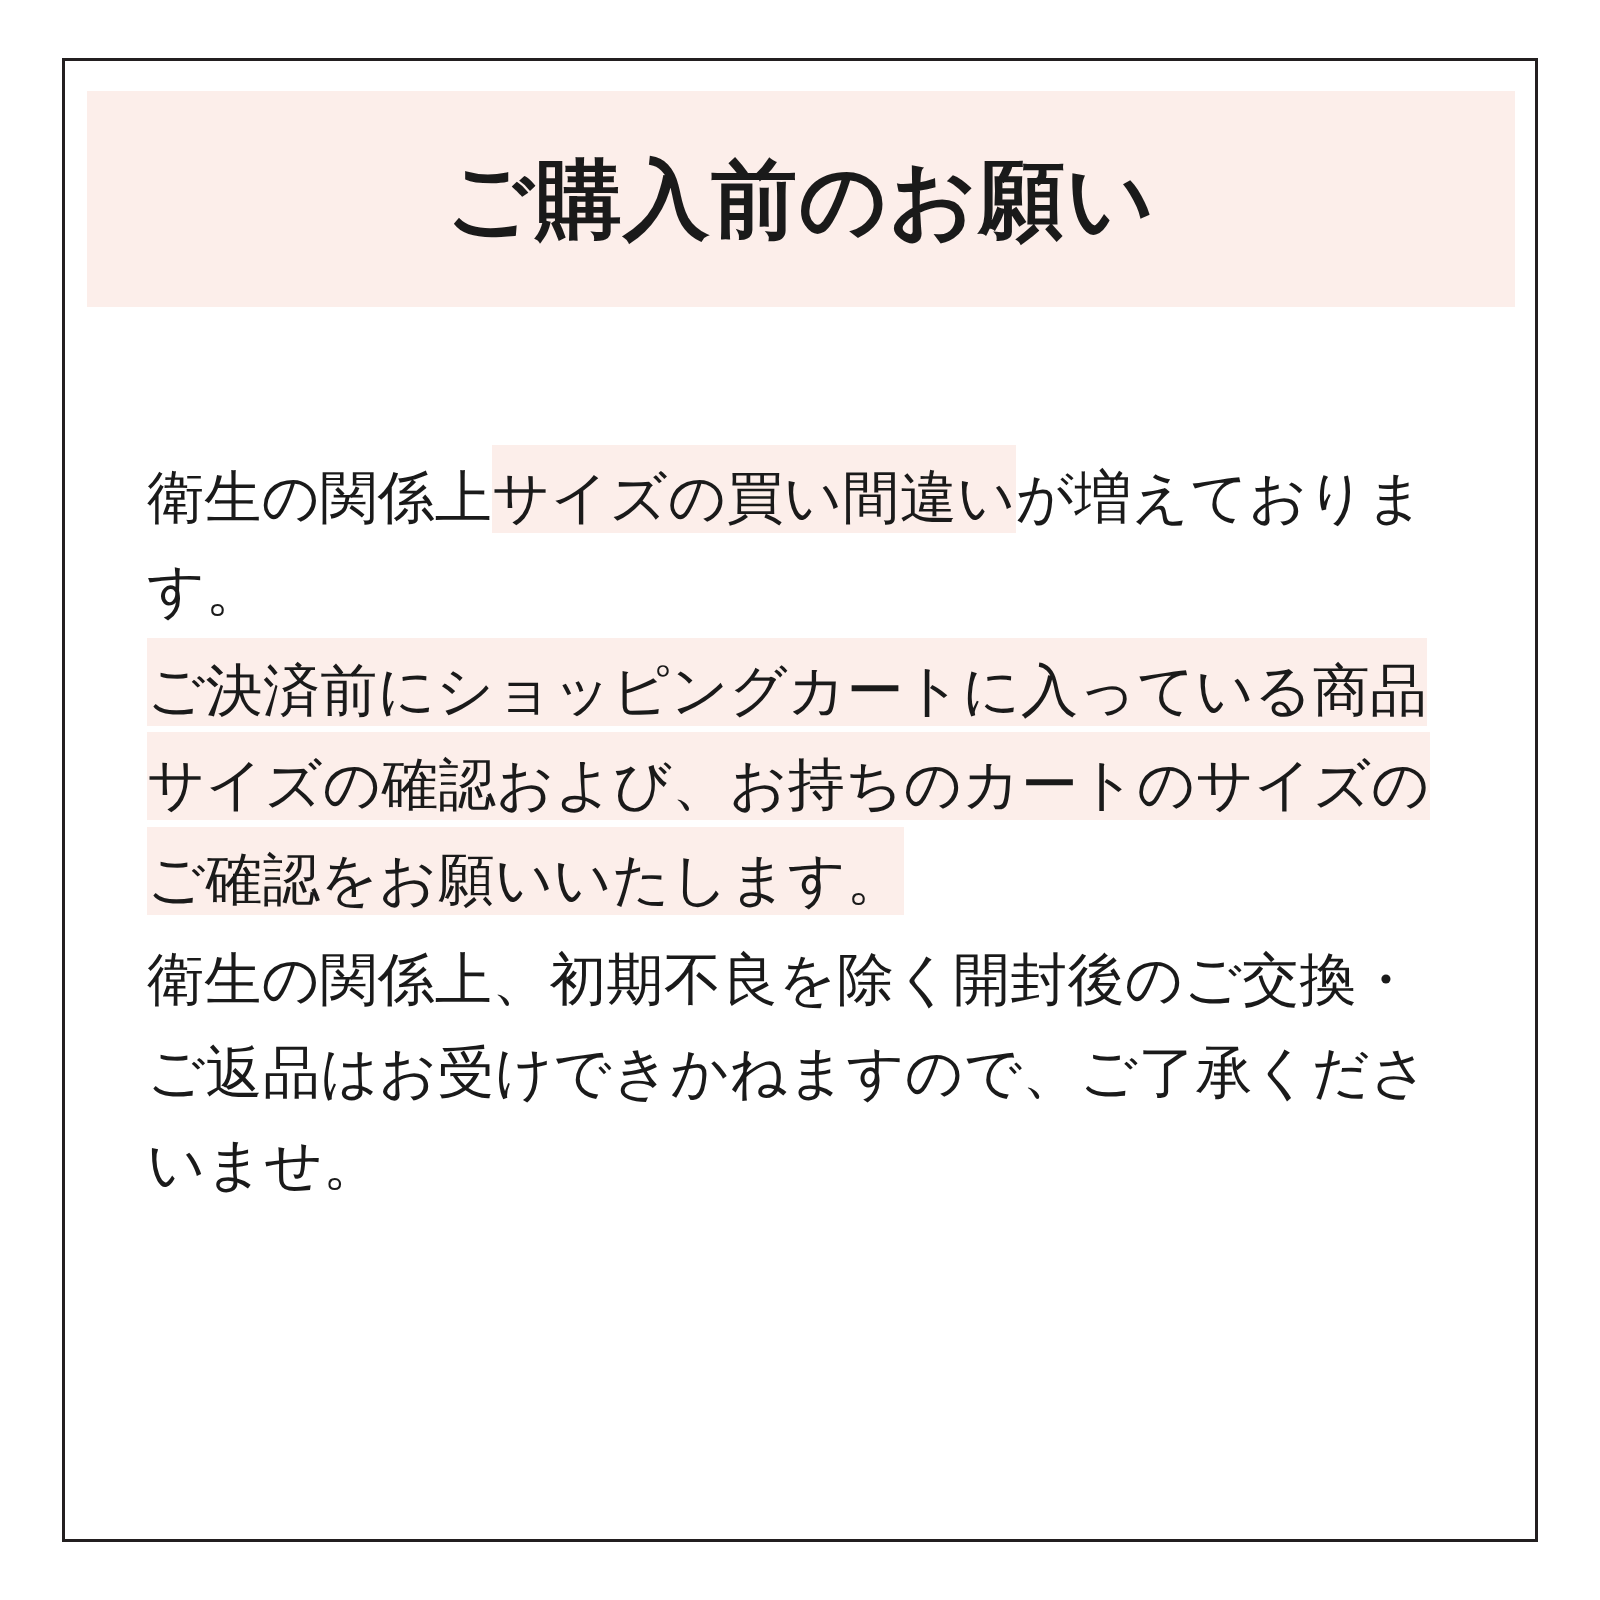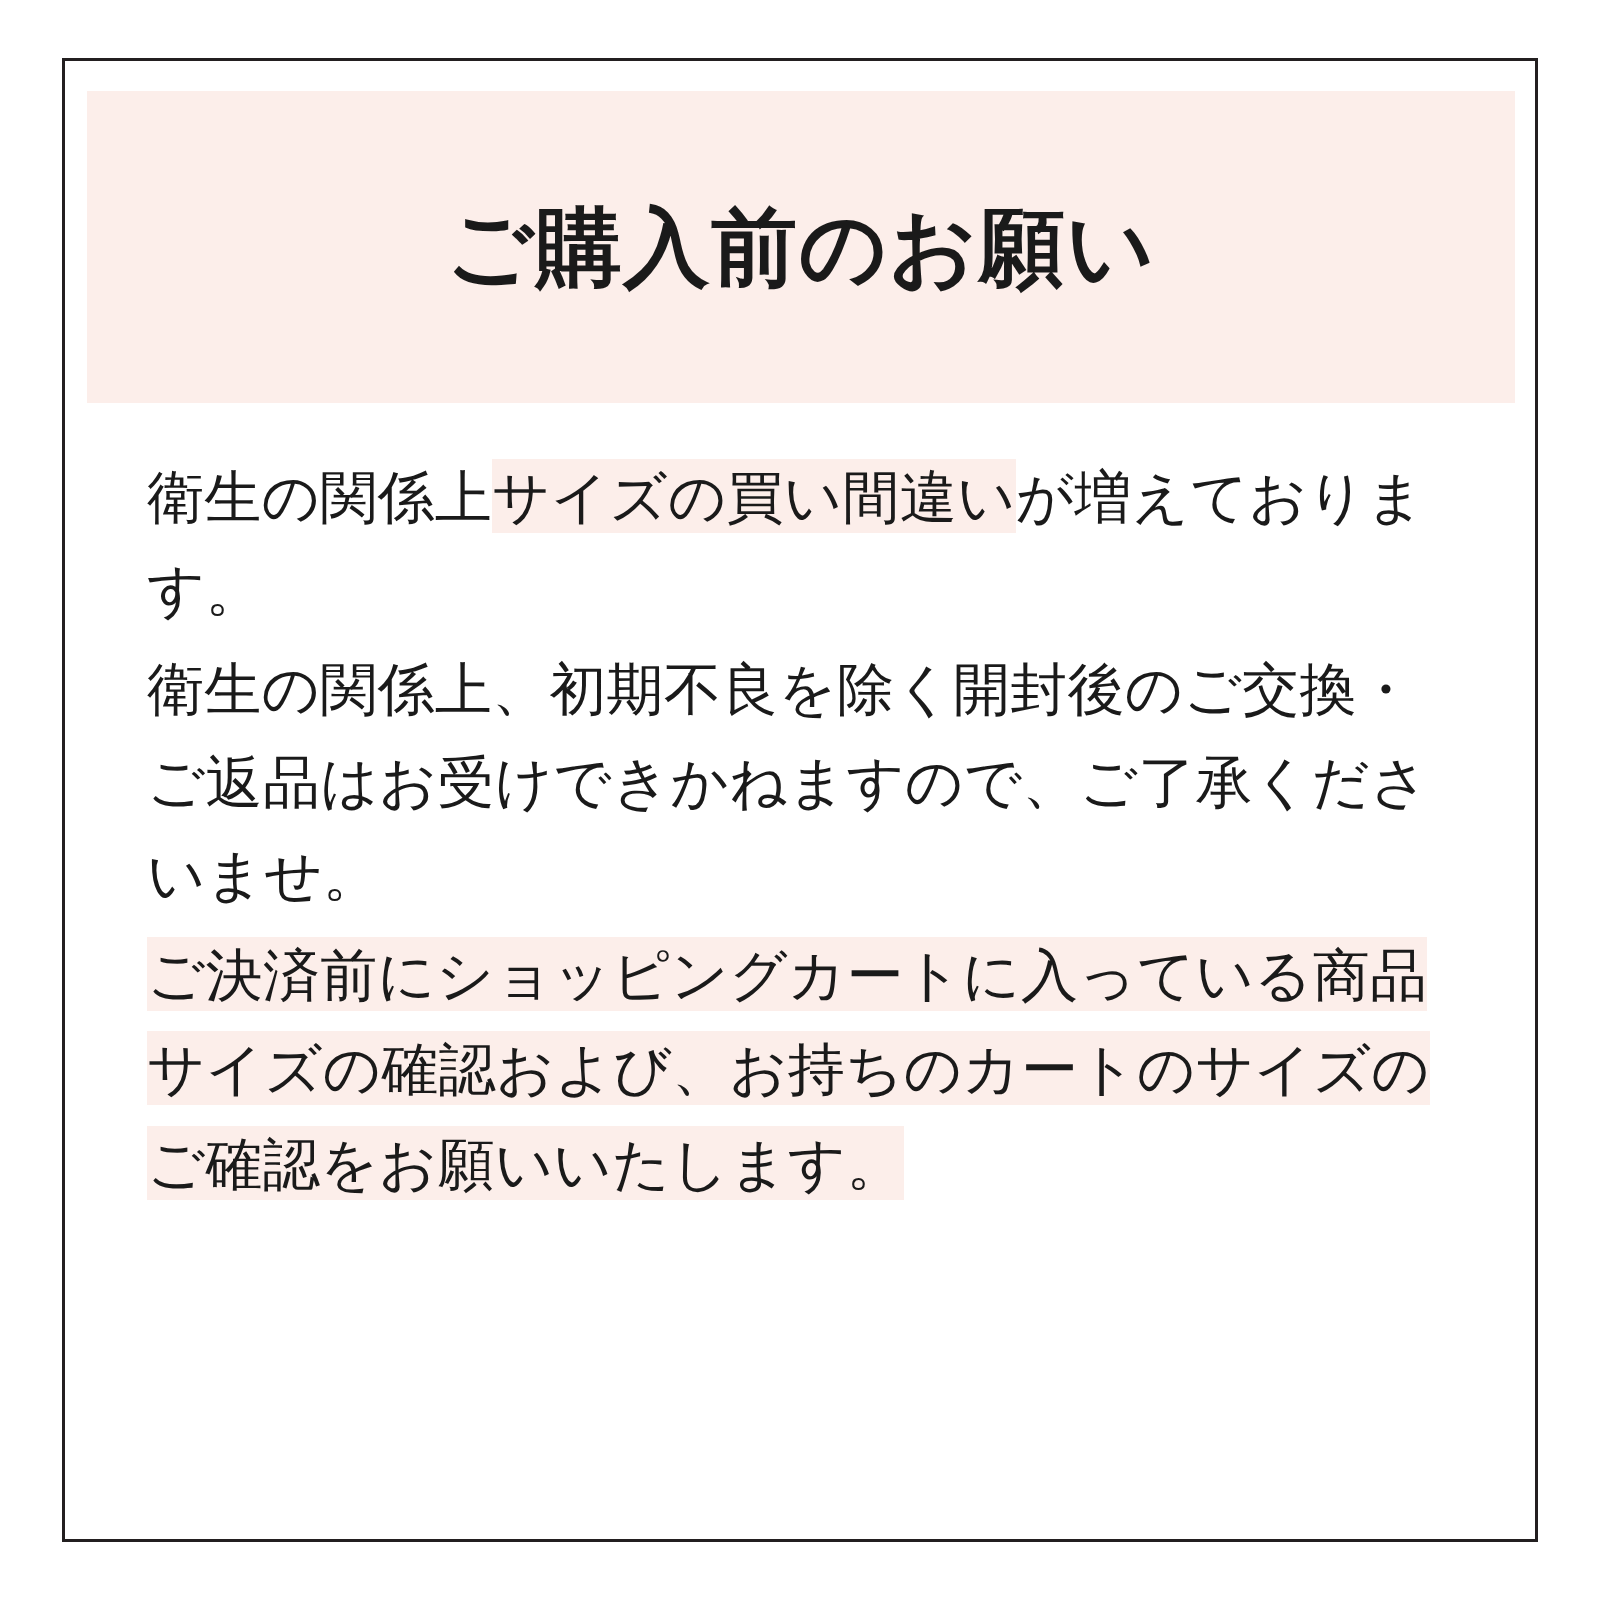--- a/index.html
+++ b/index.html
@@ -29,21 +29,21 @@
     height: 1484px;
     box-sizing: border-box;
     border: 3px solid #231f20;
     background: #ffffff;
   }
   .title-band {
     position: absolute;
     left: 22px;
     top: 30px;
     width: 1428px;
-    height: 312px;
+    height: 216px;
     background: #fceeea;
     display: flex;
     align-items: center;
     justify-content: center;
   }
   .title-text {
     font-size: 86px;
     font-weight: bold;
     letter-spacing: 0.02em;
     color: #1a1a1a;
@@ -61,21 +61,21 @@
     line-height: 1.63;
     color: #1a1a1a;
     letter-spacing: 0.005em;
     margin: 0;
   }
   .para + .para {
     margin-top: 6px;
   }
   .hl {
     background: #fceeea;
-    padding: 6px 0 4px 0;
+    padding: 20px 0 4px 0;
     box-decoration-break: clone;
     -webkit-box-decoration-break: clone;
   }
   .para-2 {
     font-size: 57px;
     line-height: 1.66;
   }
 </style>
 </head>
 <body>
@@ -86,23 +86,23 @@
     <div class="title-band">
       <div class="title-text">ご購入前のお願い</div>
     </div>
 
     <div class="body-block">
 
       <p class="para">
         <span>衛生の関係上</span><span class="hl">サイズの買い間違い</span><span>が増えております。</span>
       </p>
 
+      <p class="para para-2">
+        <span class="hl">ご決済前にショッピングカートに入っている商品サイズの確認および、お持ちのカートのサイズのご確認をお願いいたします。</span>
+      </p>
+
       <p class="para">
         <span>衛生の関係上、初期不良を除く開封後のご交換・ご返品はお受けできかねますので、ご了承くださいませ。</span>
-      </p>
-
-      <p class="para para-2">
-        <span class="hl">ご決済前にショッピングカートに入っている商品サイズの確認および、お持ちのカートのサイズのご確認をお願いいたします。</span>
       </p>
 
     </div>
   </div>
 </div>
 
 </body></html>

